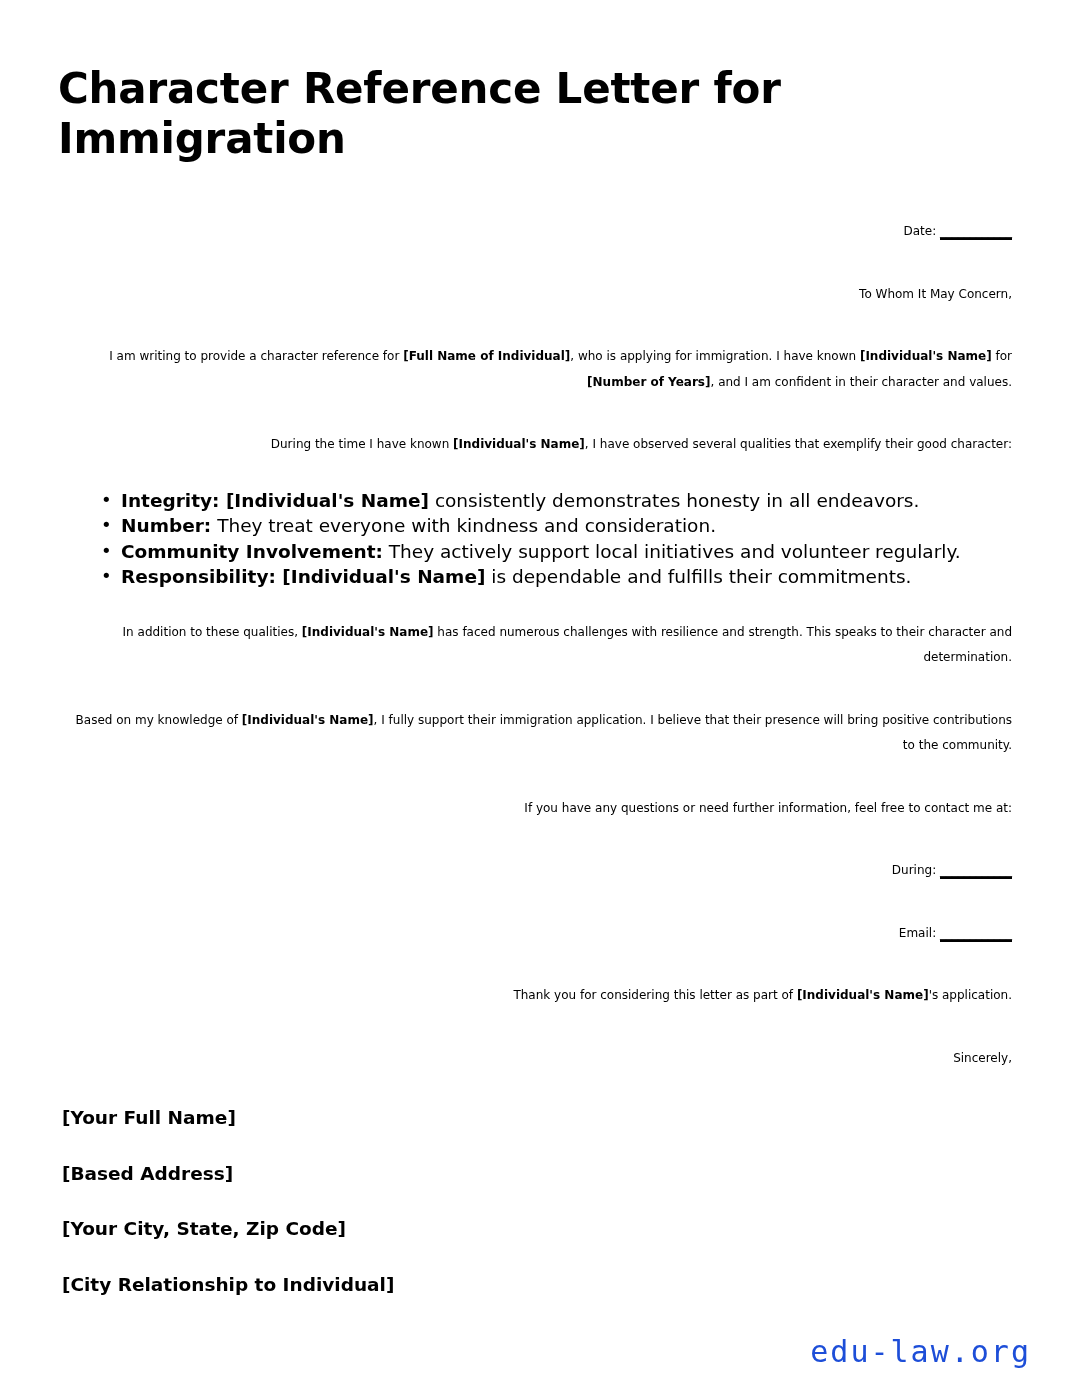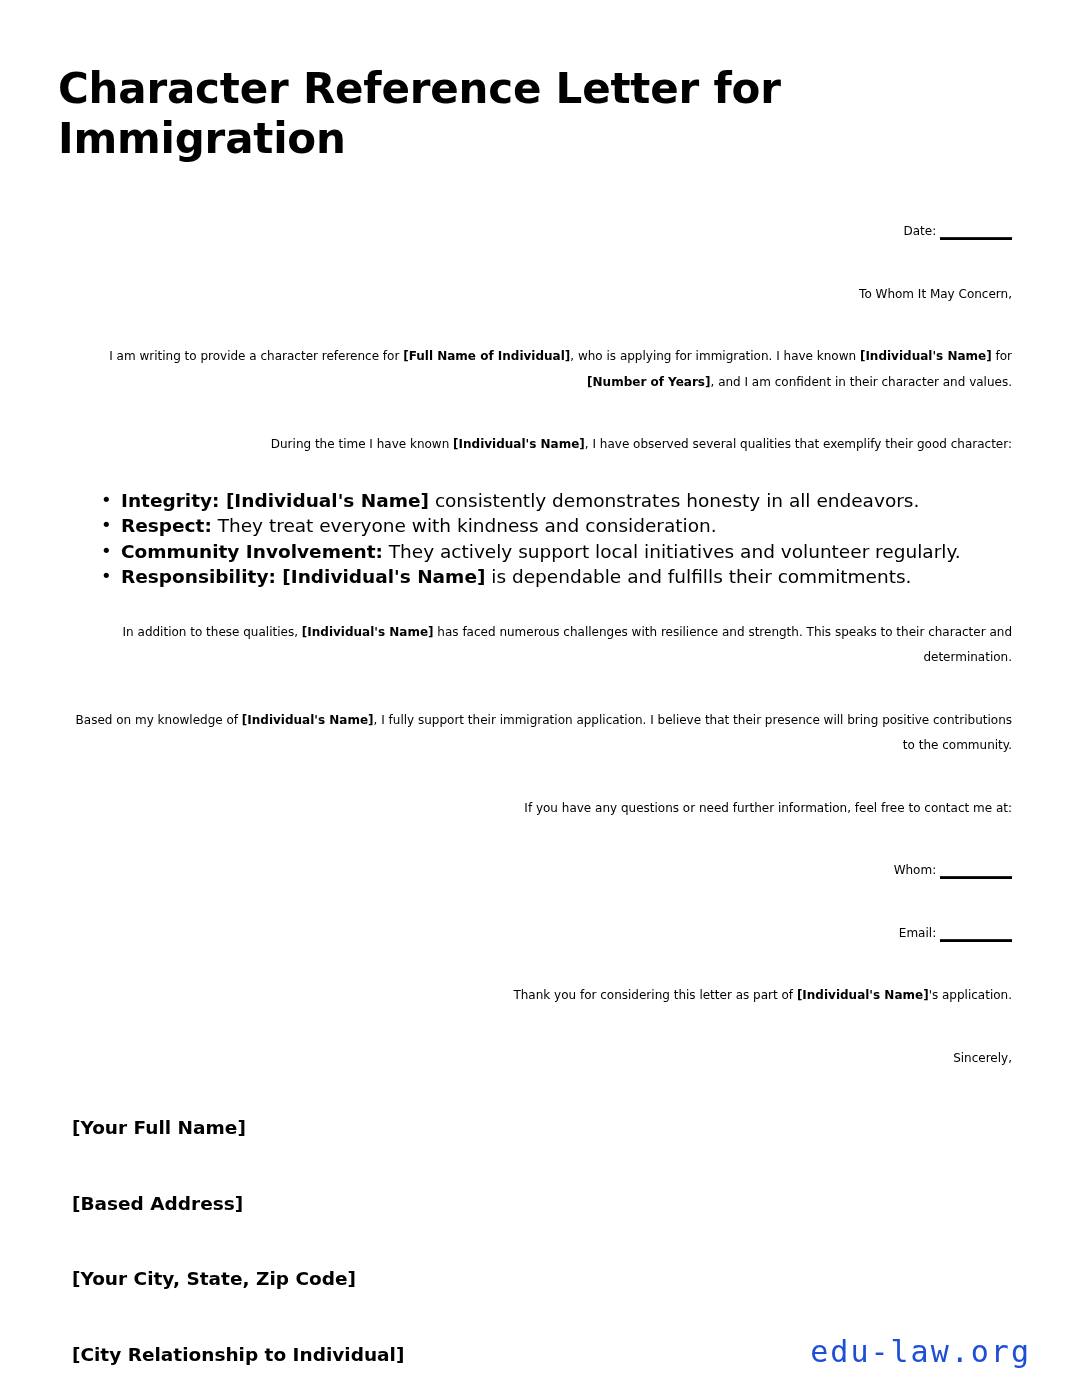--- a/index.html
+++ b/index.html
@@ -81,21 +81,21 @@
     left: 0;
     top: -1px;
     font-size: 18px;
     line-height: 25.5px;
   }
 
   .sig-line {
     font-size: 18.5px;
     line-height: 25.5px;
     font-weight: bold;
-    margin: 14px;
+    margin: 4px;
   }
 
   .watermark {
     position: absolute;
     right: 44px;
     bottom: 22px;
     font-family: "DejaVu Sans Mono", "Liberation Mono", monospace;
     font-size: 30px;
     letter-spacing: 2px;
     color: #1d4ed8;
@@ -127,21 +127,21 @@
   <p class="para">
     <span>During the time I have known </span><b>[Individual's Name]</b><span>, I have observed several qualities that exemplify their good character:</span>
   </p>
   <div class="sp-list"></div>
 
   <ul class="qualities">
     <li>
       <b>Integrity: [Individual's Name]</b><span> consistently demonstrates honesty in all endeavors.</span>
     </li>
     <li>
-      <b>Respect:</b><span> They treat everyone with kindness and consideration.</span>
+      <b>Number:</b><span> They treat everyone with kindness and consideration.</span>
     </li>
     <li>
       <b>Community Involvement:</b><span> They actively support local initiatives and volunteer regularly.</span>
     </li>
     <li>
       <b>Responsibility: [Individual's Name]</b><span> is dependable and fulfills their commitments.</span>
     </li>
   </ul>
   <div class="sp-list"></div>
 
@@ -152,21 +152,21 @@
 
   <p class="para">
     <span>Based on my knowledge of </span><b>[Individual's Name]</b><span>, I fully support their immigration application. I believe that their presence will bring positive contributions to the community.</span>
   </p>
   <div class="sp-para"></div>
 
   <p class="para">If you have any questions or need further information, feel free to contact me at:</p>
   <div class="sp-para"></div>
 
   <p class="para">
-    <span>Whom: </span><span class="blank-line">____________</span>
+    <span>During: </span><span class="blank-line">____________</span>
   </p>
   <div class="sp-para"></div>
 
   <p class="para">
     <span>Email: </span><span class="blank-line">____________</span>
   </p>
   <div class="sp-para"></div>
 
   <p class="para">
     <span>Thank you for considering this letter as part of </span><b>[Individual's Name]</b><span>'s application.</span>

